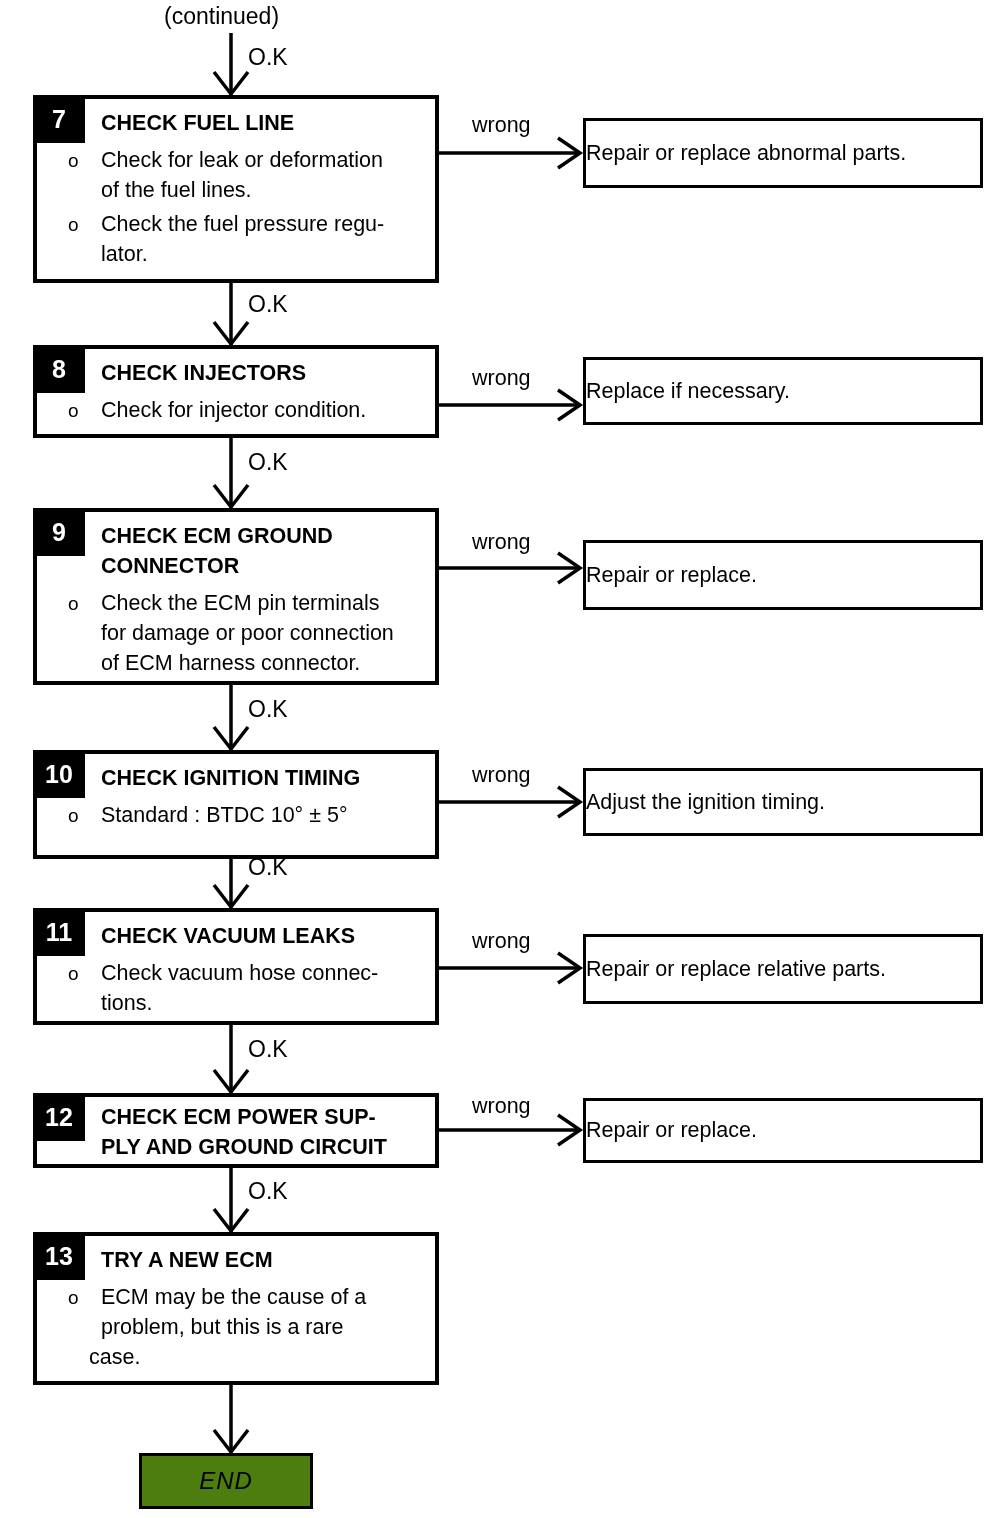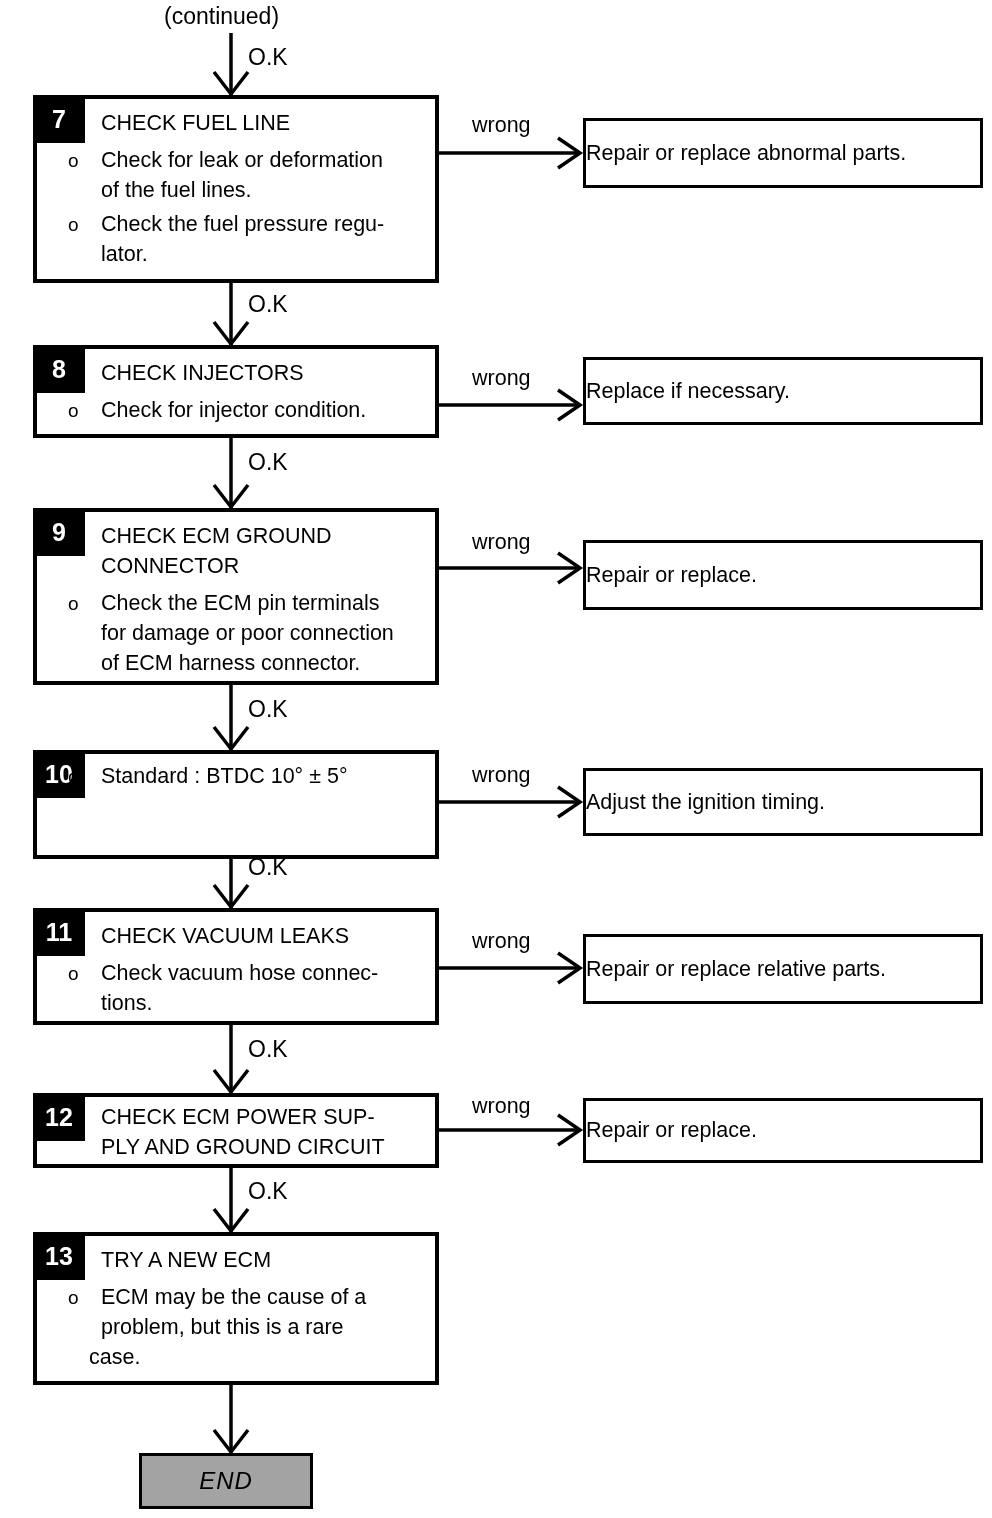--- a/index.html
+++ b/index.html
@@ -13,21 +13,21 @@
   .step{
     position:absolute;left:10px;width:406px;border:4px solid #000;
     background:#fff;box-sizing:border-box;
   }
   .badge{
     position:absolute;left:-4px;top:-4px;width:52px;height:48px;background:#000;
     color:#fff;display:flex;align-items:center;justify-content:center;
     font-weight:bold;font-size:25px;
   }
   .title{
-    margin:9px 4px 0 64px;font-weight:normal;font-size:21.5px;line-height:30px;
+    margin:9px 4px 0 64px;font-weight:bold;font-size:21.5px;line-height:30px;
   }
   .step-tight .title{margin-top:5px;}
   .bullets{margin:7px 0 0 0;padding:0;list-style:none;}
   .bullet{
     position:relative;padding-left:64px;font-size:21.5px;line-height:30px;
     margin-bottom:4px;
   }
   .bullet .marker{position:absolute;left:31px;top:1px;font-size:19px;}
   .iline{}
   .outdent{margin-left:-12px;}
@@ -40,21 +40,21 @@
   }
 
   
   .ok{position:absolute;left:225px;font-size:23px;}
   .wrong{position:absolute;left:449px;font-size:21.5px;}
   .continued{position:absolute;left:141px;top:3px;font-size:23px;}
 
   
   .end-box{
     position:absolute;left:116px;top:1453px;width:174px;height:56px;
-    border:3px solid #000;box-sizing:border-box;background:#a3a3a3;
+    border:3px solid #000;box-sizing:border-box;background:#4d7c0f;
     display:flex;align-items:center;justify-content:center;
     font-style:italic;font-size:24px;letter-spacing:1px;
   }
 </style>
 </head>
 <body>
 
 <div class="canvas">
 
   <svg class="connectors" viewBox="0 0 992 1518" fill="none" stroke="#000" stroke-width="3.5" stroke-linecap="butt">
@@ -137,20 +137,23 @@
         <div>of ECM harness connector.</div>
       </li>
     </ul>
   </div>
   <div class="action" style="top:540px;height:70px">
     <span>Repair or replace.</span>
   </div>
 
   <div class="step" style="top:750px;height:109px">
     <div class="badge">10</div>
+    <div class="title">
+      <div>CHECK IGNITION TIMING</div>
+    </div>
     <ul class="bullets">
       <li class="bullet">
         <span class="marker">o</span>
         <div>Standard : BTDC 10° ± 5°</div>
       </li>
     </ul>
   </div>
   <div class="action" style="top:768px;height:68px">
     <span>Adjust the ignition timing.</span>
   </div>

